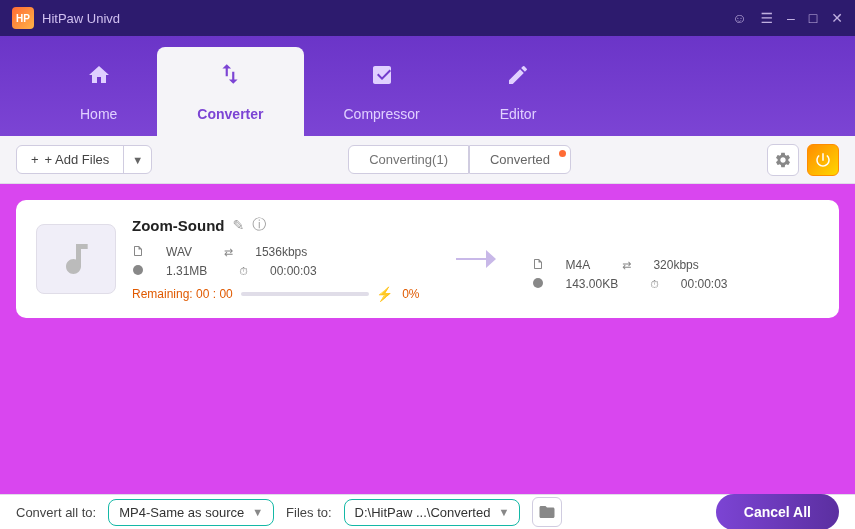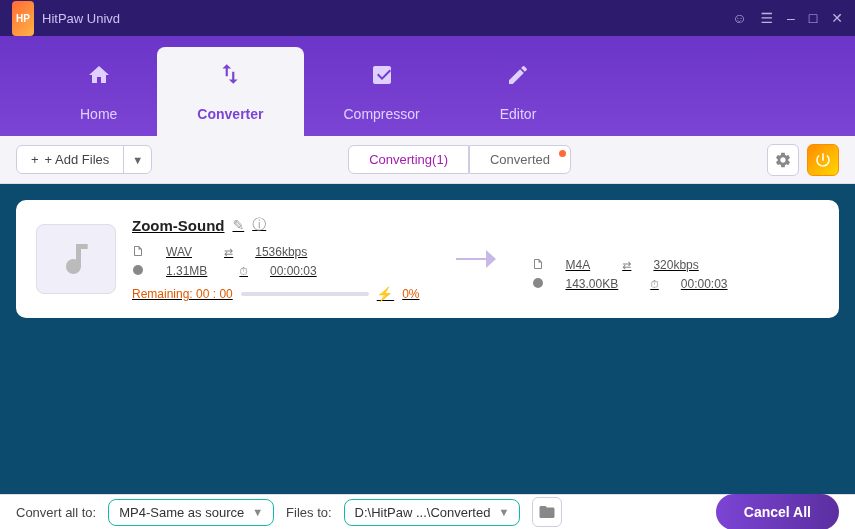--- a/index.html
+++ b/index.html
@@ -9,21 +9,21 @@
     .title-bar {
       background: #2d1b6e;
       height: 36px;
       display: flex;
       align-items: center;
       justify-content: space-between;
       padding: 0 12px;
       color: white;
     }
     .title-bar-left { display: flex; align-items: center; gap: 8px; }
-    .title-bar-logo { width: 22px; height: 35px; background: linear-gradient(135deg, #ff6b35, #ffb347); border-radius: 4px; display: flex; align-items: center; justify-content: center; font-size: 10px; color: white; font-weight: bold; }
+    .title-bar-logo { width: 22px; height: 22px; background: linear-gradient(135deg, #ff6b35, #ffb347); border-radius: 4px; display: flex; align-items: center; justify-content: center; font-size: 10px; color: white; font-weight: bold; }
     .title-bar-name { font-size: 13px; color: #d0c0f0; }
     .title-bar-controls { display: flex; gap: 14px; align-items: center; }
     .title-bar-controls span { font-size: 14px; cursor: pointer; color: #c0b0e0; }
 
     
     .nav-bar {
       background: linear-gradient(180deg, #6b35c8 0%, #7c44d4 100%);
       height: 100px;
       display: flex;
       align-items: flex-end;
@@ -96,47 +96,46 @@
       padding: 6px 20px;
       border: 1px solid #d0cce0;
       background: white;
       font-size: 13px;
       cursor: pointer;
       color: #666;
       position: relative;
     }
     .tab-btn:first-child { border-radius: 6px 0 0 6px; }
     .tab-btn:last-child { border-radius: 0 6px 6px 0; }
-    .tab-btn.active { background: white; color: #a21caf; font-weight: 500; }
+    .tab-btn.active { background: white; color: #737373; font-weight: 500; }
     .tab-dot {
       position: absolute;
       top: 4px; right: 4px;
       width: 7px; height: 7px;
       background: #ff6b35;
       border-radius: 50%;
     }
     .toolbar-actions { display: flex; gap: 8px; }
     .toolbar-icon-btn {
       width: 32px; height: 32px;
       background: white;
       border: 1px solid #d0cce0;
       border-radius: 6px;
       display: flex; align-items: center; justify-content: center;
       cursor: pointer;
       font-size: 16px;
     }
 
     
     .main-content {
-      background: #0c4a6e;
+      background: #d946ef;
       flex: 1;
       padding: 16px;
       height: calc(529px - 36px - 100px - 48px - 52px);
       overflow-y: auto;
-      text-decoration: underline;
     }
 
     
     .file-card {
       background: white;
       border-radius: 10px;
       padding: 16px 20px;
       display: flex;
       align-items: center;
       gap: 16px;

